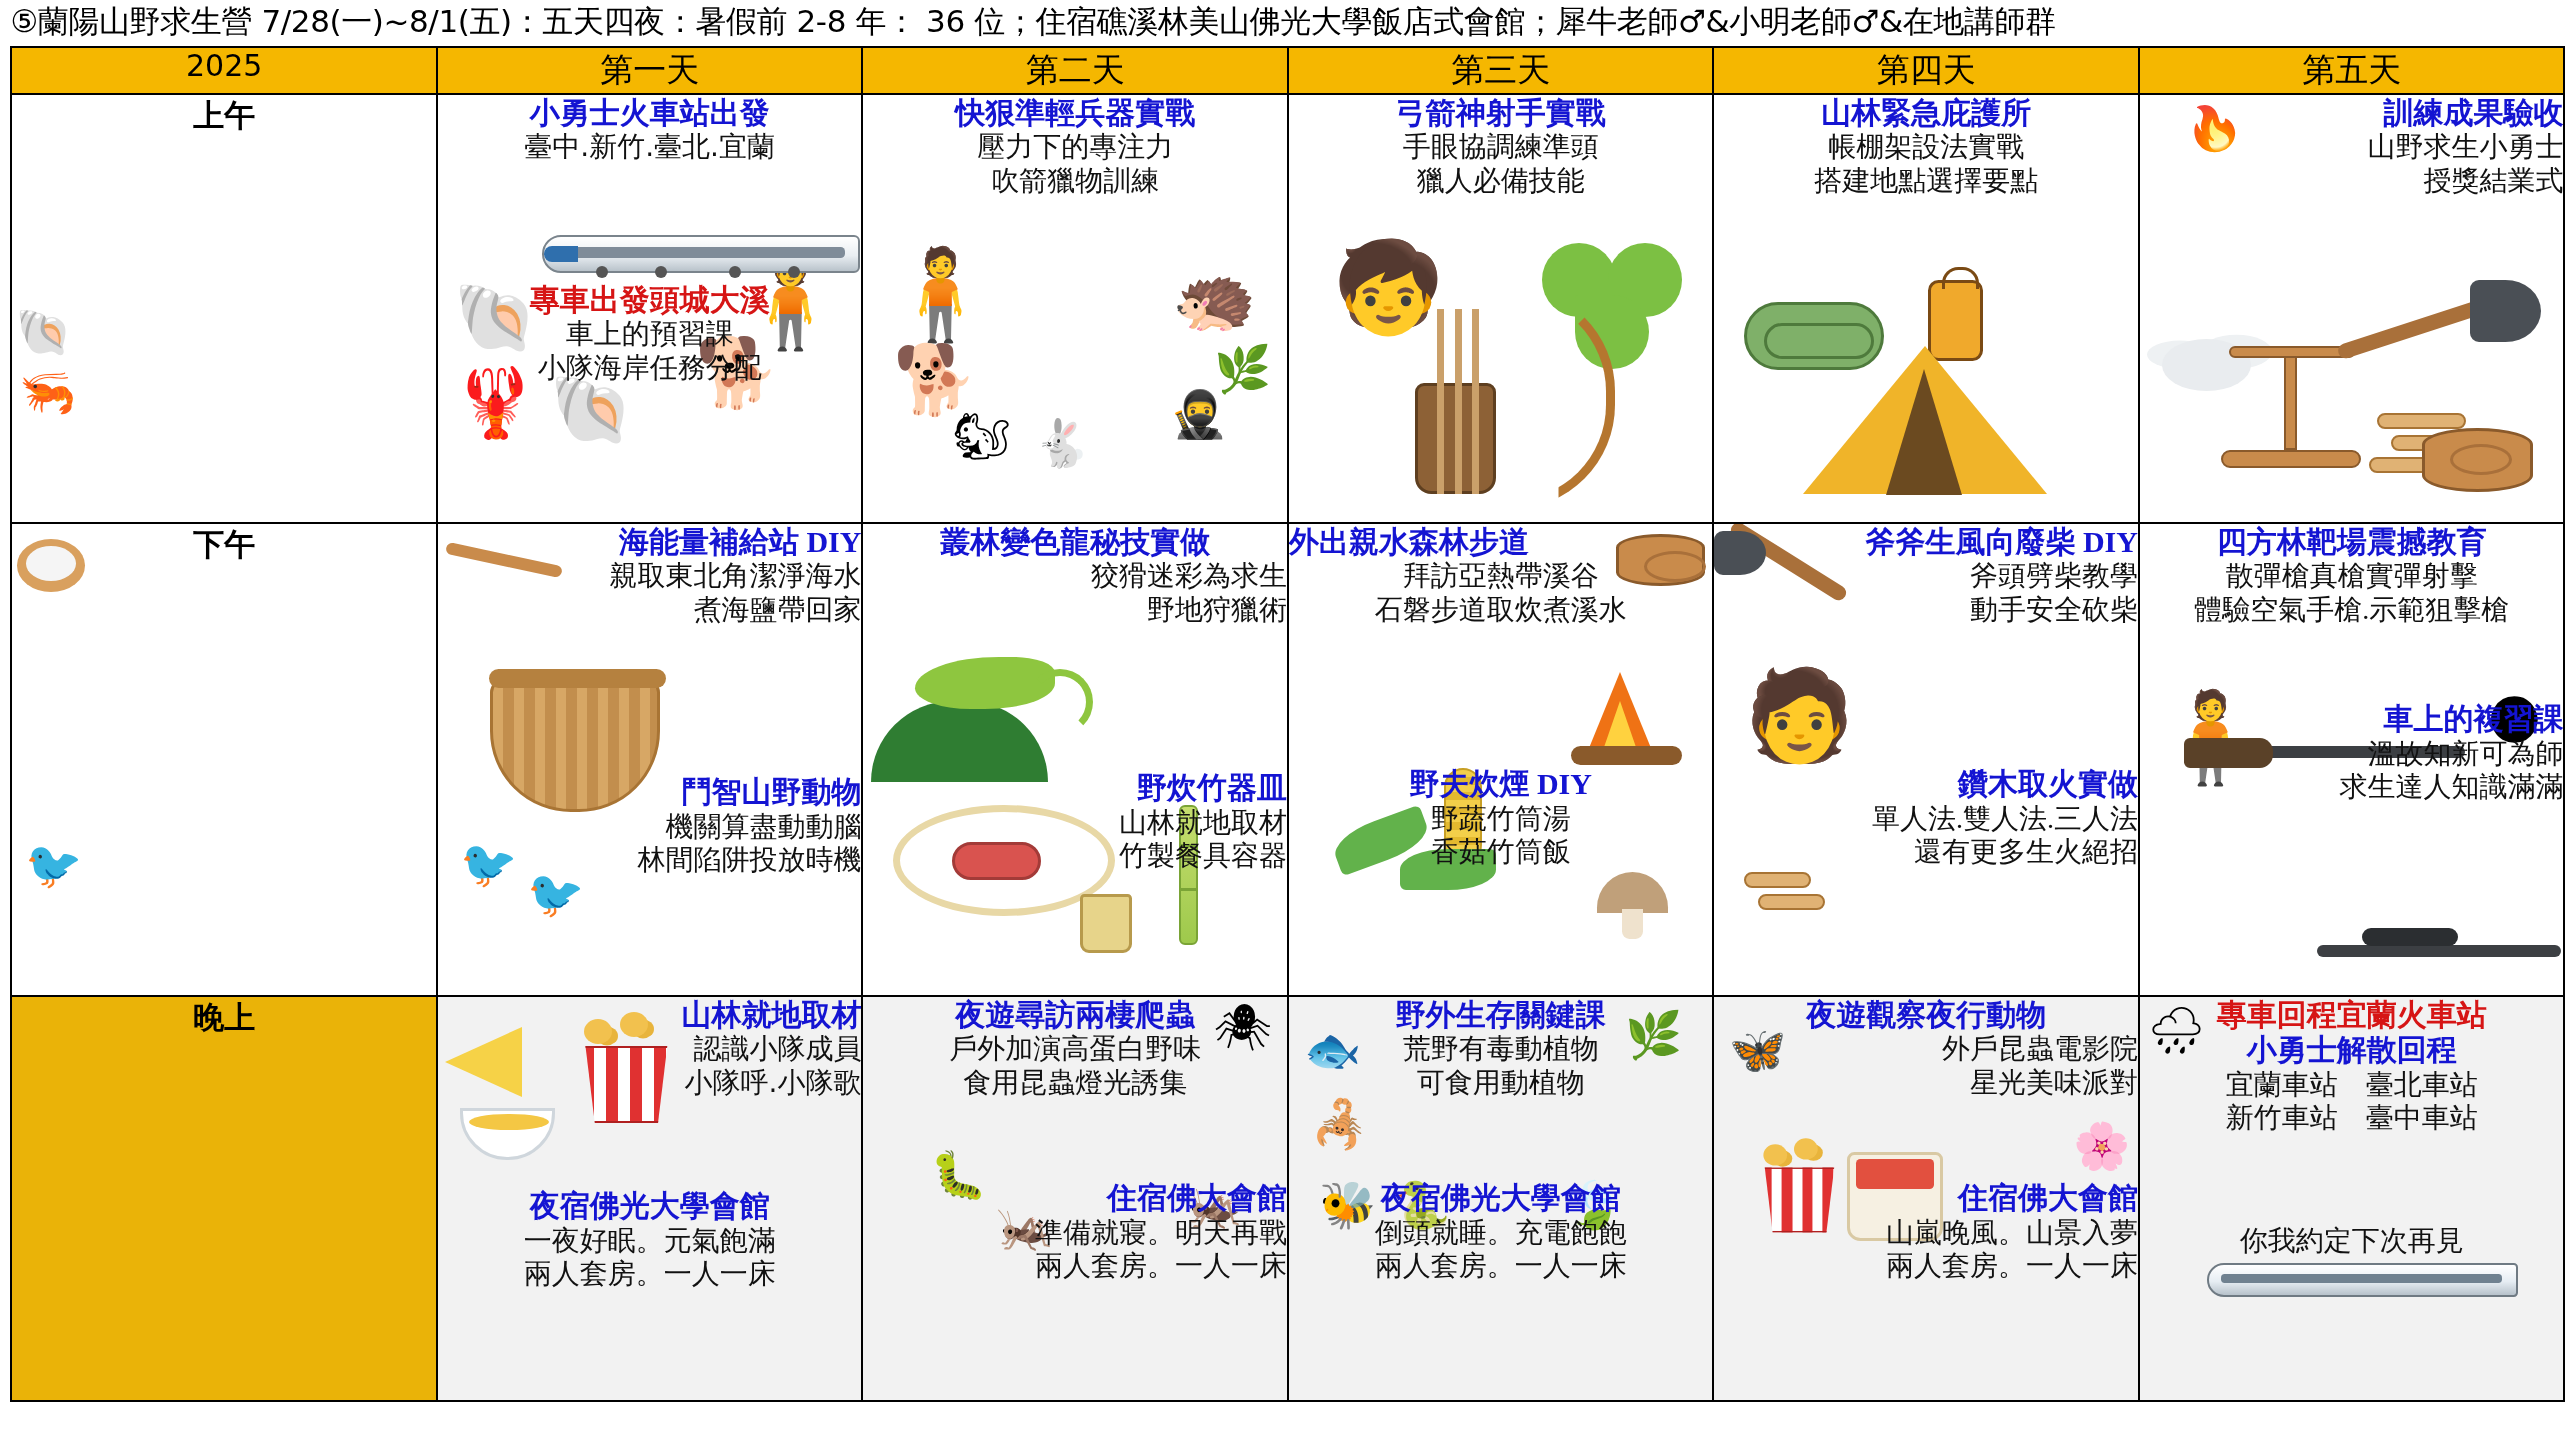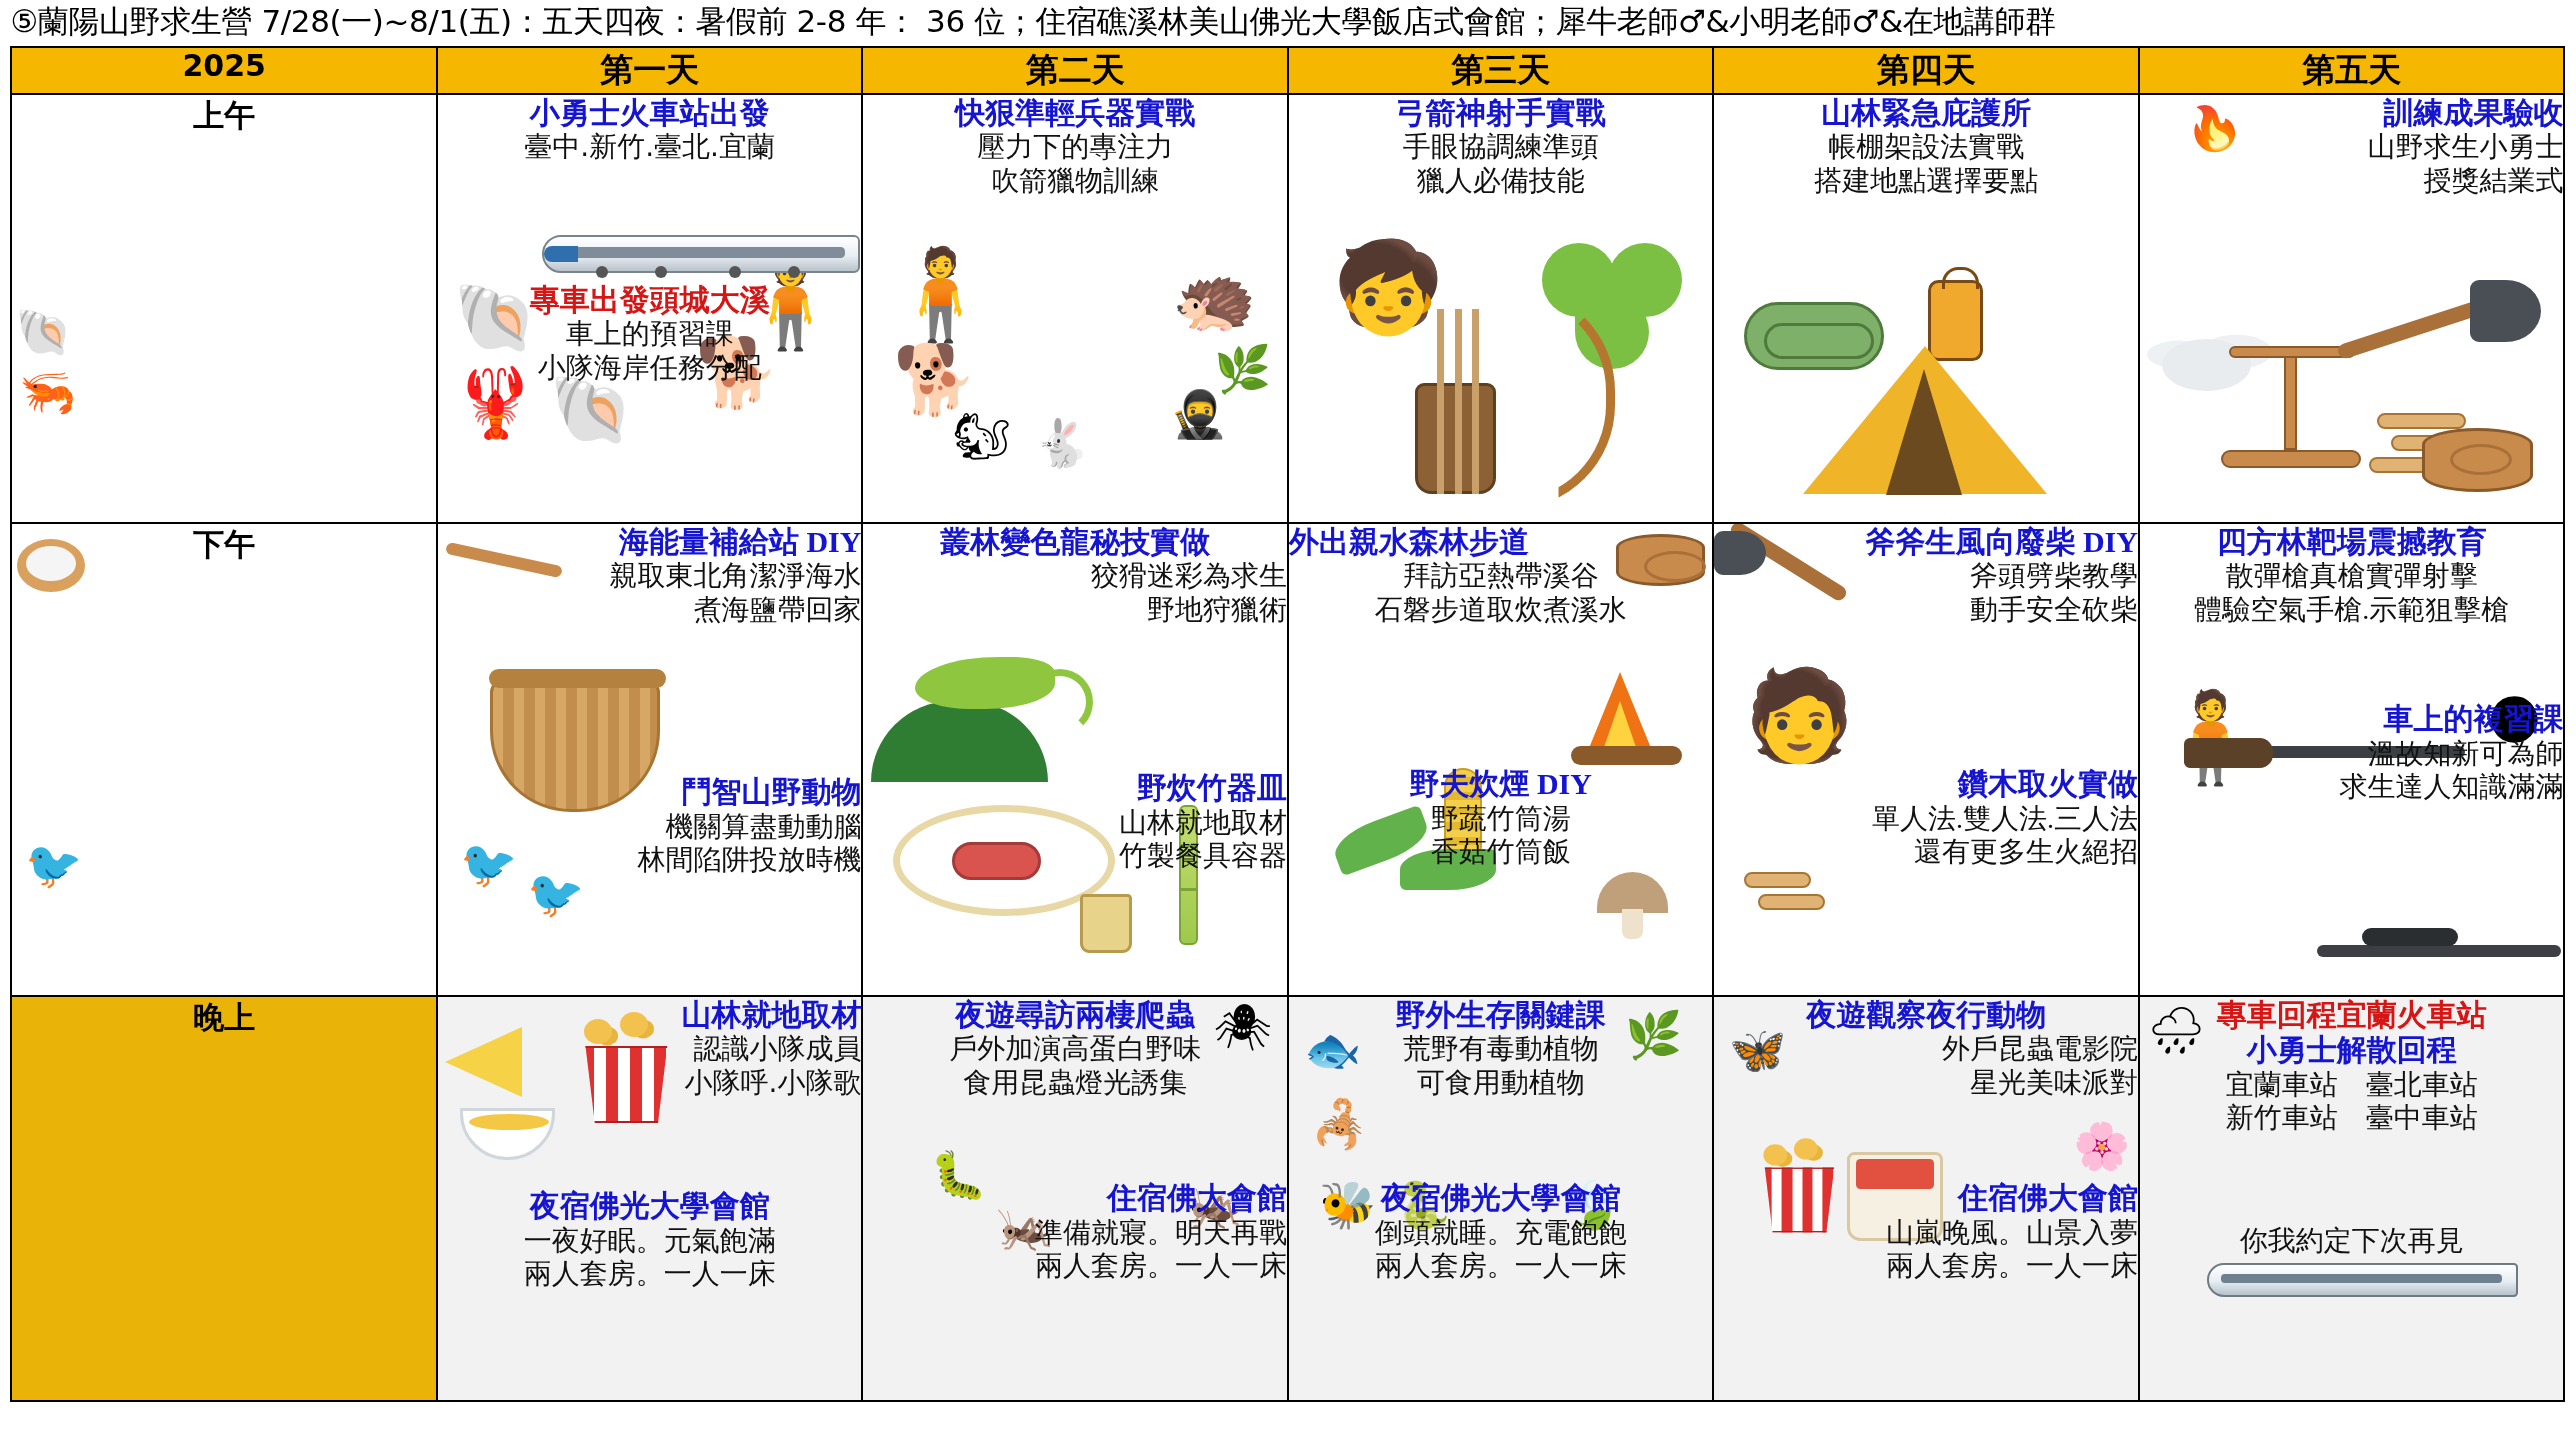--- a/index.html
+++ b/index.html
@@ -35,21 +35,21 @@
     padding: 0;
   }
 
   
   .hdr-row th {
     background: #f5b700;
     height: 44px;
     text-align: center;
     vertical-align: middle;
     font-size: 33px;
-    font-weight: bold;
+    font-weight: normal;
     color: #000;
   }
   .hdr-row th.year { font-size: 30px; }
 
   
   .rowlabel {
     width: 87px;
     text-align: center;
     vertical-align: middle;
     font-size: 31px;

